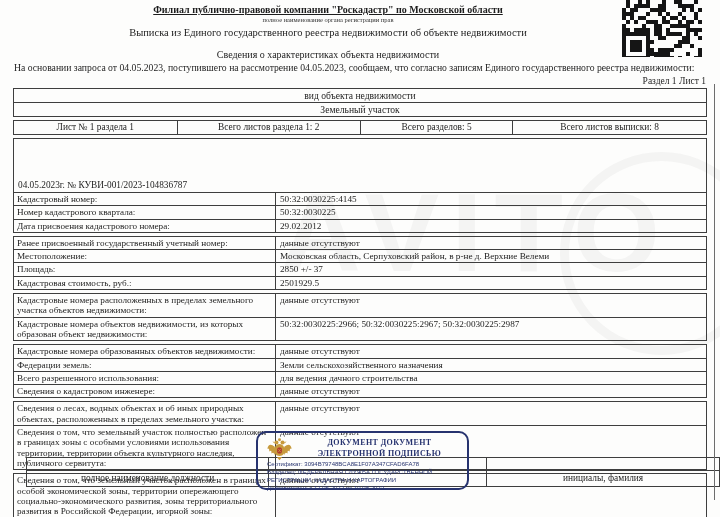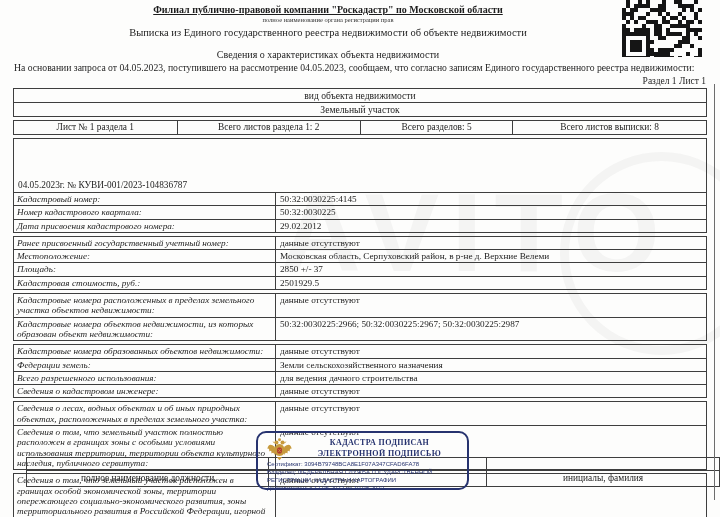--- a/index.html
+++ b/index.html
@@ -19,21 +19,21 @@
   
   #tables{position:absolute;left:13px;top:88px;width:694px;}
   .sec{border:1px solid #3e3e3e;margin-bottom:3px;}
   .trow{display:flex;border-top:1px solid #3e3e3e;align-items:stretch;}
   .sec .trow:first-child{border-top:none;}
   .title-cell{flex:1;text-align:center;font-size:9.6px;line-height:13px;}
   .col4{text-align:center;font-size:9.4px;line-height:13px;border-left:1px solid #3e3e3e;box-sizing:border-box;}
   .col4:first-child{border-left:none;}
   .c4a{width:23.5%;} .c4b{width:26.5%;} .c4c{width:22%;} .c4d{width:28%;}
   .kl{width:262px;flex:none;border-right:1px solid #3e3e3e;font-size:9.2px;line-height:10.3px;
-      padding:1px 4px 1px 3px;box-sizing:border-box;font-style:italic;}
+      padding:1px 4px 1px 3px;box-sizing:border-box;}
   .kv{flex:1;font-size:9.2px;line-height:10.3px;padding:1px 4px;box-sizing:border-box;}
   .kfull{flex:1;font-size:9.3px;line-height:11px;padding:1px 4px;margin-top:40px;}
   
   .sig{position:absolute;left:26px;top:457px;width:694px;border:1px solid #3e3e3e;box-sizing:border-box;font-family:Liberation Serif, serif;}
   .sig-row{display:flex;}
   .sig-row.first{height:12px;border-bottom:1px solid #3e3e3e;}
   .sig-row.caps{height:15px;}
   .sig-c{box-sizing:border-box;font-size:9.4px;text-align:center;line-height:14px;}
   .sig-c1{width:35%;border-right:1px solid #3e3e3e;}
   .sig-c2{width:31.5%;border-right:1px solid #3e3e3e;}
@@ -343,21 +343,21 @@
         <circle cx="15.5" cy="9.5" r="3"></circle>
         <circle cx="24.5" cy="9.5" r="3"></circle>
         <path d="M12.7 9 L9.5 8 L12.5 11 Z"></path>
         <path d="M27.3 9 L30.5 8 L27.5 11 Z"></path>
         <circle cx="20" cy="5.5" r="2.2"></circle>
         <path d="M16 31 L20 36 L24 31 Z"></path>
       </g>
       <rect x="16.5" y="17" width="7" height="9" rx="2.5" fill="#b3342e"></rect>
       <path d="M18 19 L22 24 M22 19 L18 24" stroke="#c79a3d" stroke-width="1.2"></path>
     </svg>
-    <div class="stamp-h">КАДАСТРА ПОДПИСАН</div>
+    <div class="stamp-h">ДОКУМЕНТ ДОКУМЕНТ</div>
     <div class="stamp-h" style="margin-top:1px;">ЭЛЕКТРОННОЙ ПОДПИСЬЮ</div>
     <div class="stamp-small">Сертификат: 3094B79748BCA8E1F07A347CFAD6FA78</div>
     <div class="stamp-small" style="margin-top:1px;">Владелец: ФЕДЕРАЛЬНАЯ СЛУЖБА ГОСУДАРСТВЕННОЙ</div>
     <div class="stamp-small" style="margin-top:1px;">РЕГИСТРАЦИИ, КАДАСТРА И КАРТОГРАФИИ</div>
     <div class="stamp-small" style="margin-top:1px;">Действителен: с 17.05.2022 по 10.08.2023</div>
   </div>
 
   <div class="scan-edge"></div>
   <div class="wm-text">AVITO</div>
   <div class="wm-ring"></div>

